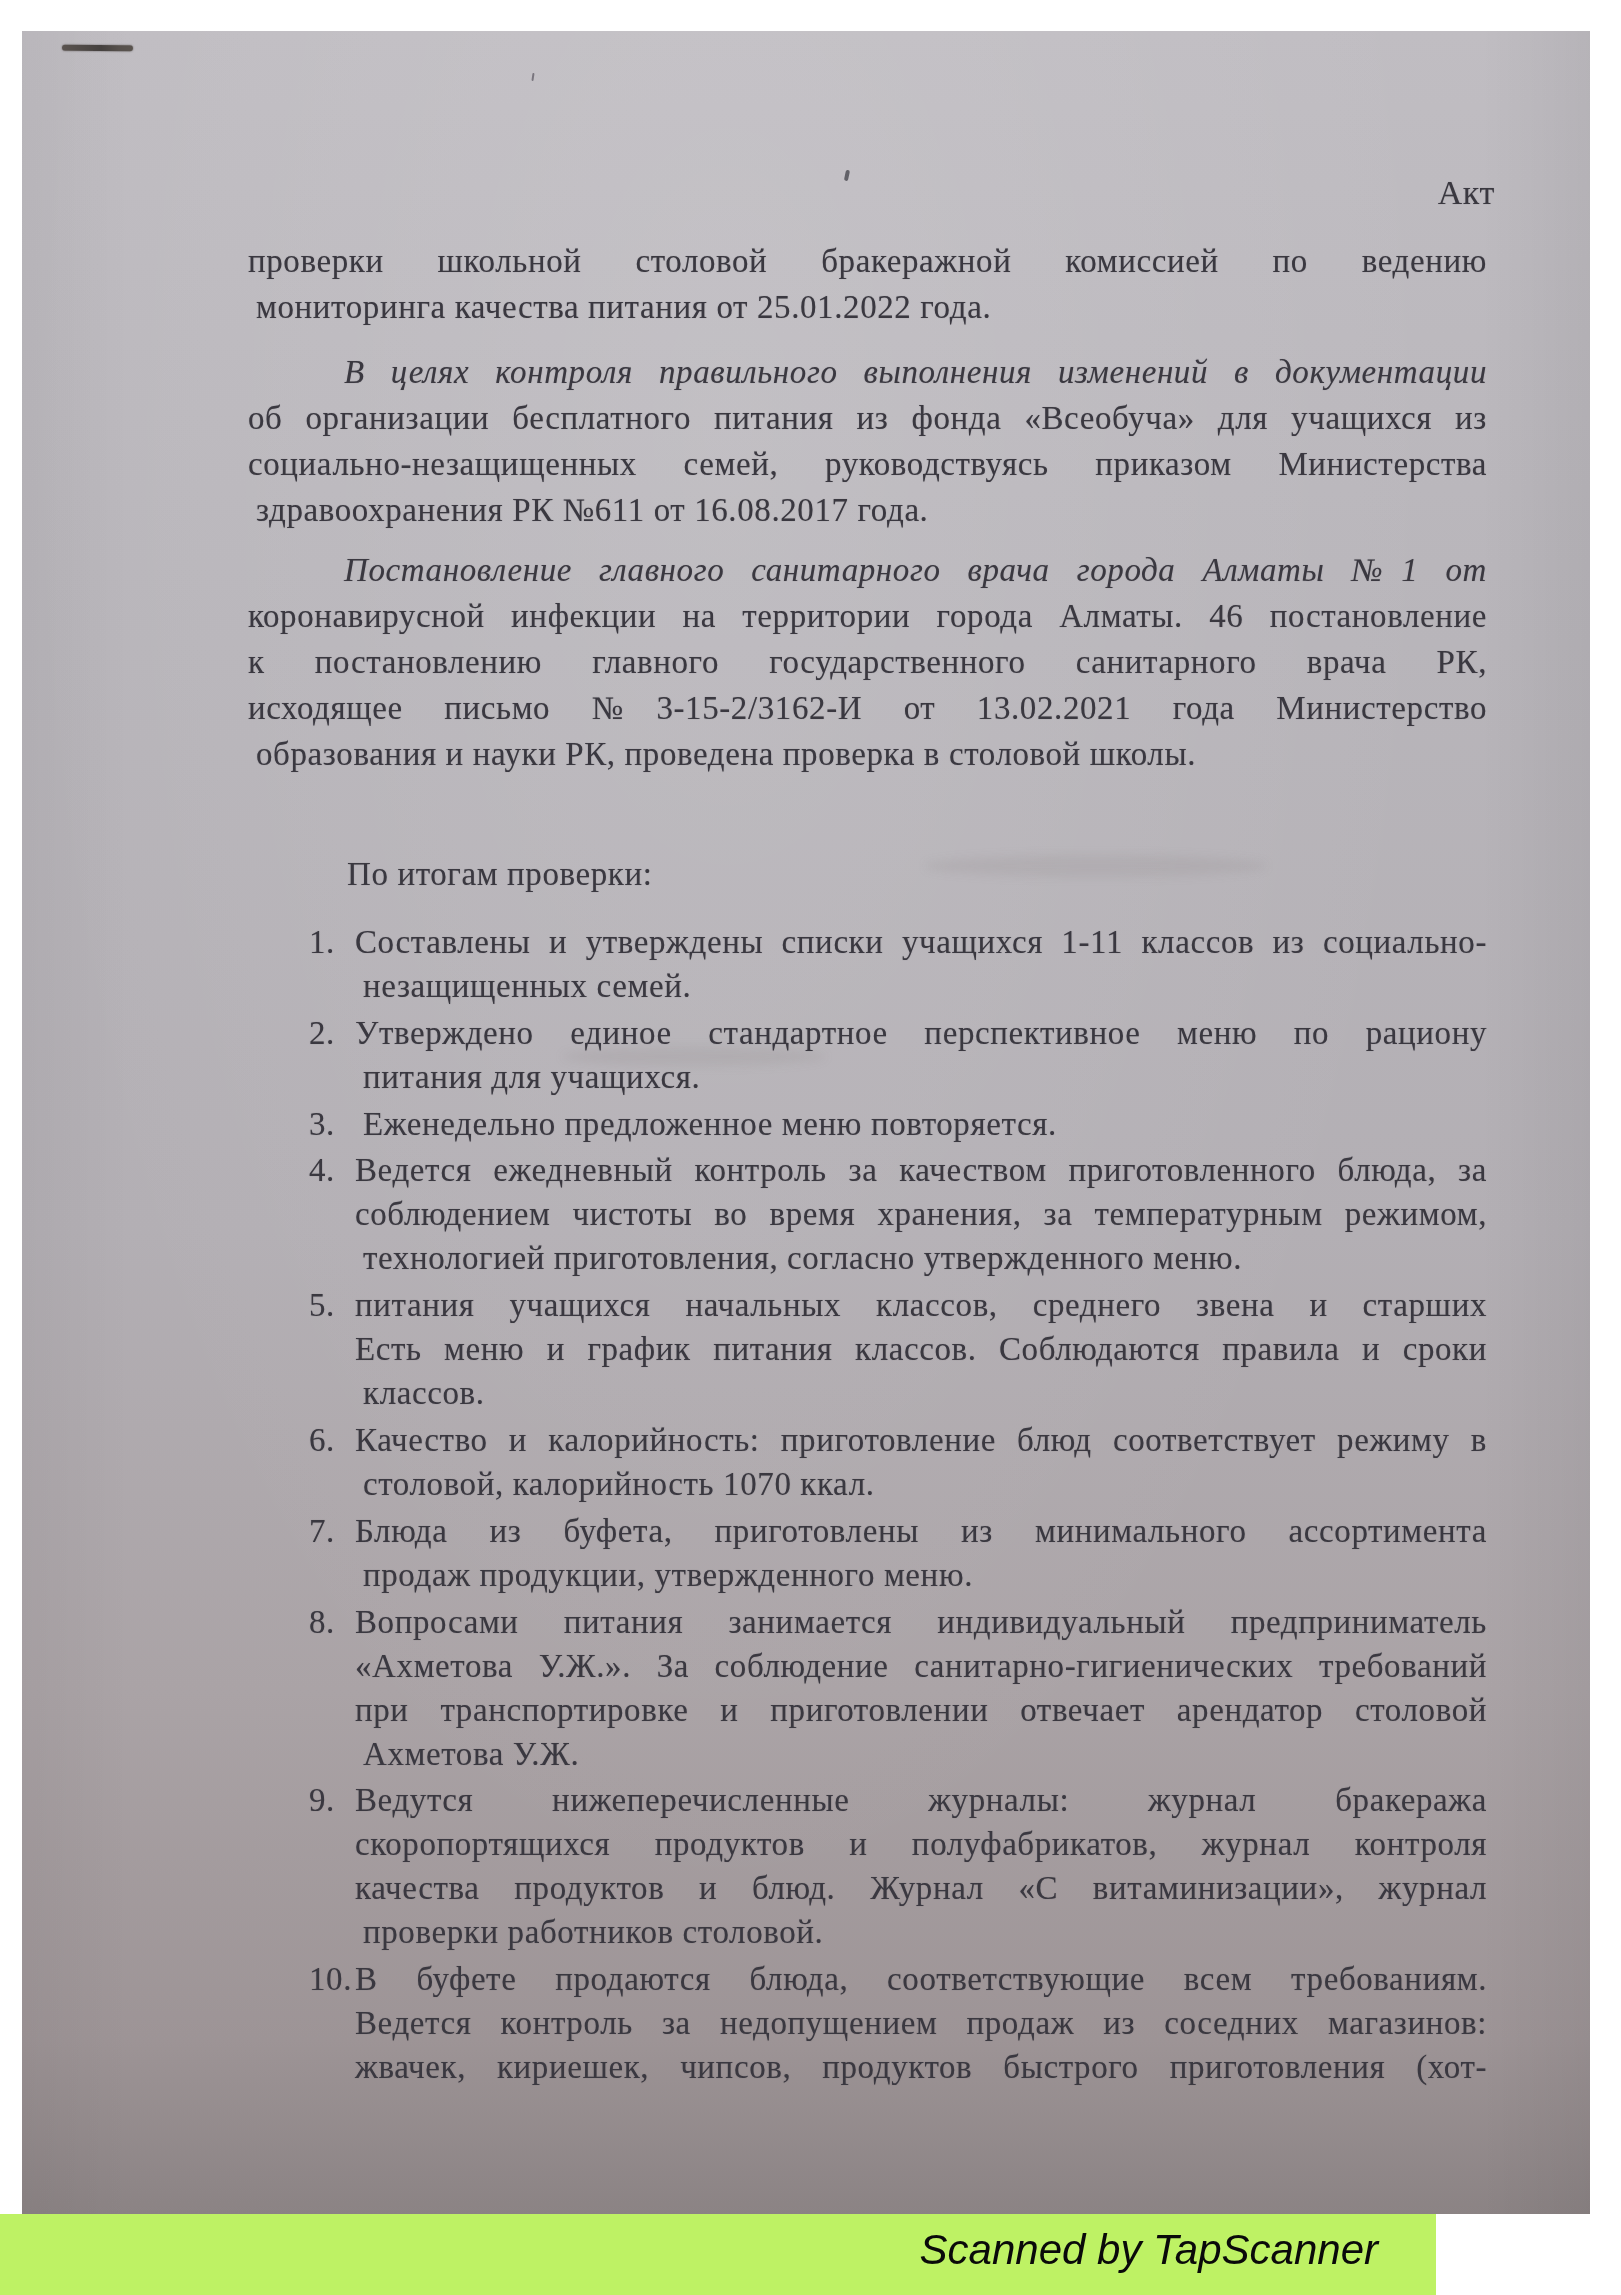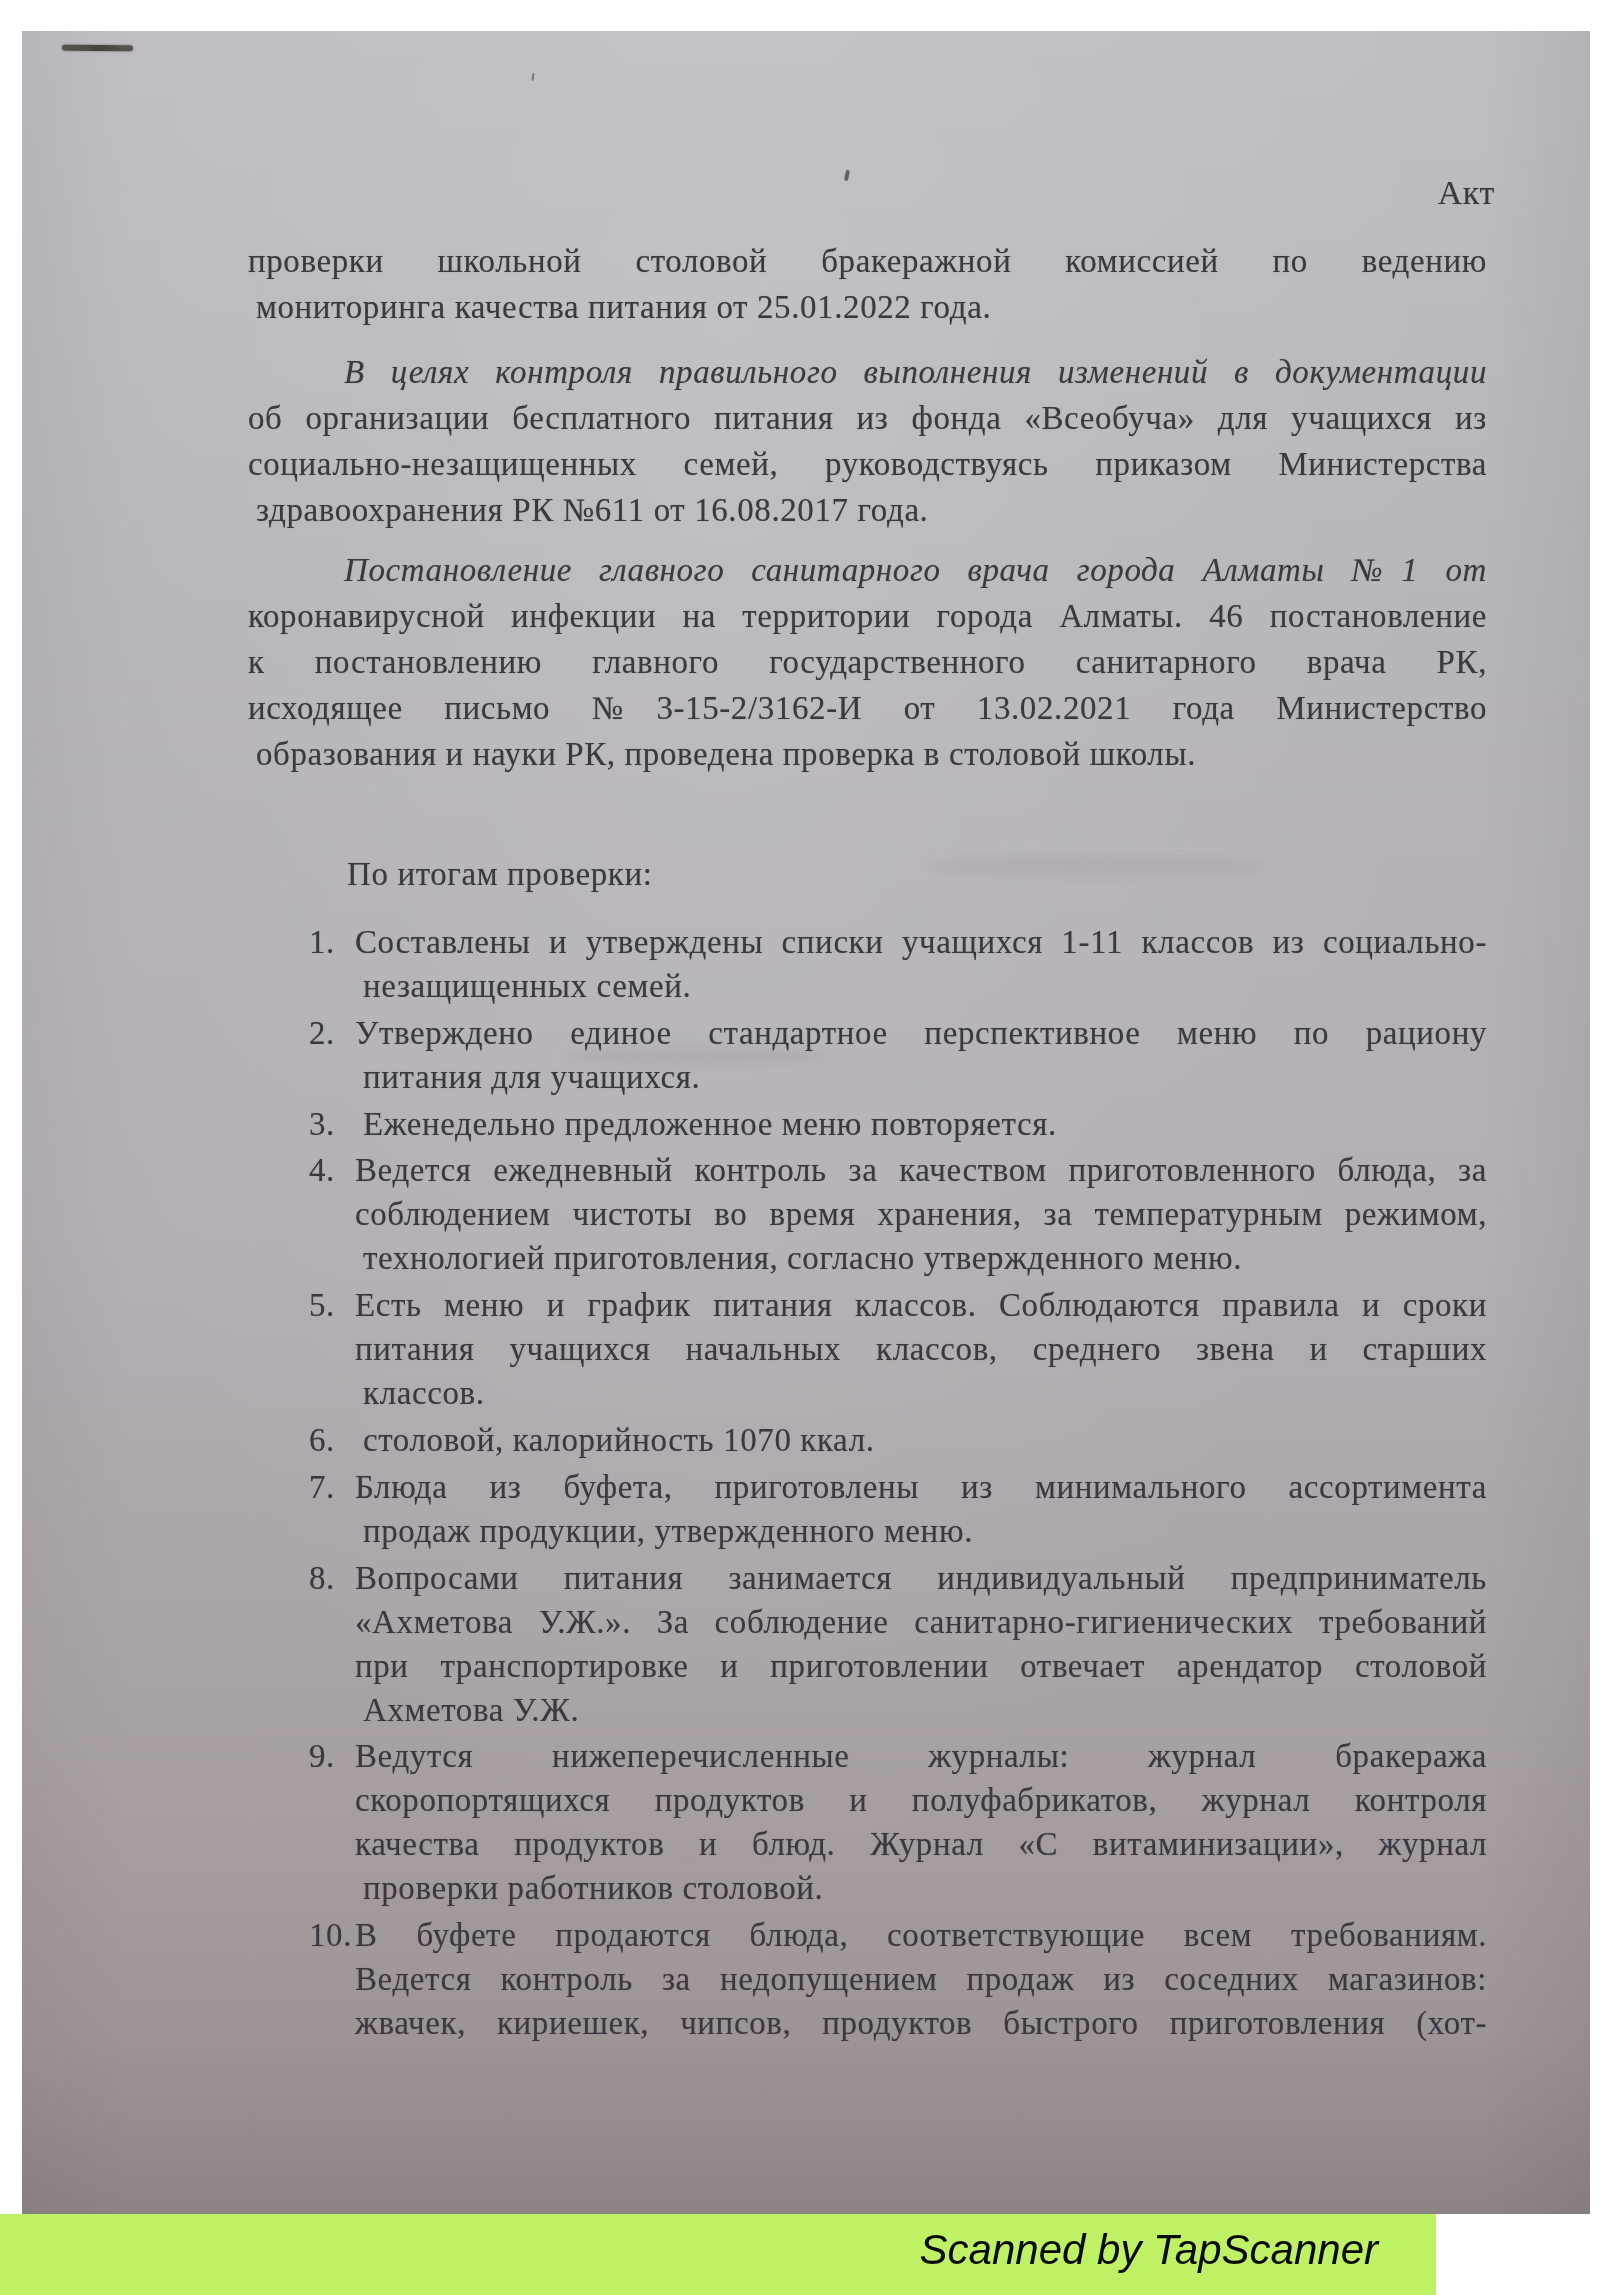--- a/index.html
+++ b/index.html
@@ -105,26 +105,27 @@
           <div class="line ll">Еженедельно предложенное меню повторяется.</div>
         </div>
         <div class="item">
           <span class="num">4.</span>
           <div class="line jl">Ведется ежедневный контроль за качеством приготовленного блюда, за</div>
           <div class="line jl">соблюдением чистоты во время хранения, за температурным режимом,</div>
           <div class="line ll">технологией приготовления, согласно утвержденного меню.</div>
         </div>
         <div class="item">
           <span class="num">5.</span>
+          <div class="line jl">питания учащихся начальных классов, среднего звена и старших</div>
           <div class="line jl">Есть меню и график питания классов. Соблюдаются правила и сроки</div>
-          <div class="line jl">питания учащихся начальных классов, среднего звена и старших</div>
           <div class="line ll">классов.</div>
         </div>
         <div class="item">
           <span class="num">6.</span>
+          <div class="line jl">Качество и калорийность: приготовление блюд соответствует режиму в</div>
           <div class="line ll">столовой, калорийность 1070 ккал.</div>
         </div>
         <div class="item">
           <span class="num">7.</span>
           <div class="line jl">Блюда из буфета, приготовлены из минимального ассортимента</div>
           <div class="line ll">продаж продукции, утвержденного меню.</div>
         </div>
         <div class="item">
           <span class="num">8.</span>
           <div class="line jl">Вопросами питания занимается индивидуальный предприниматель</div>

